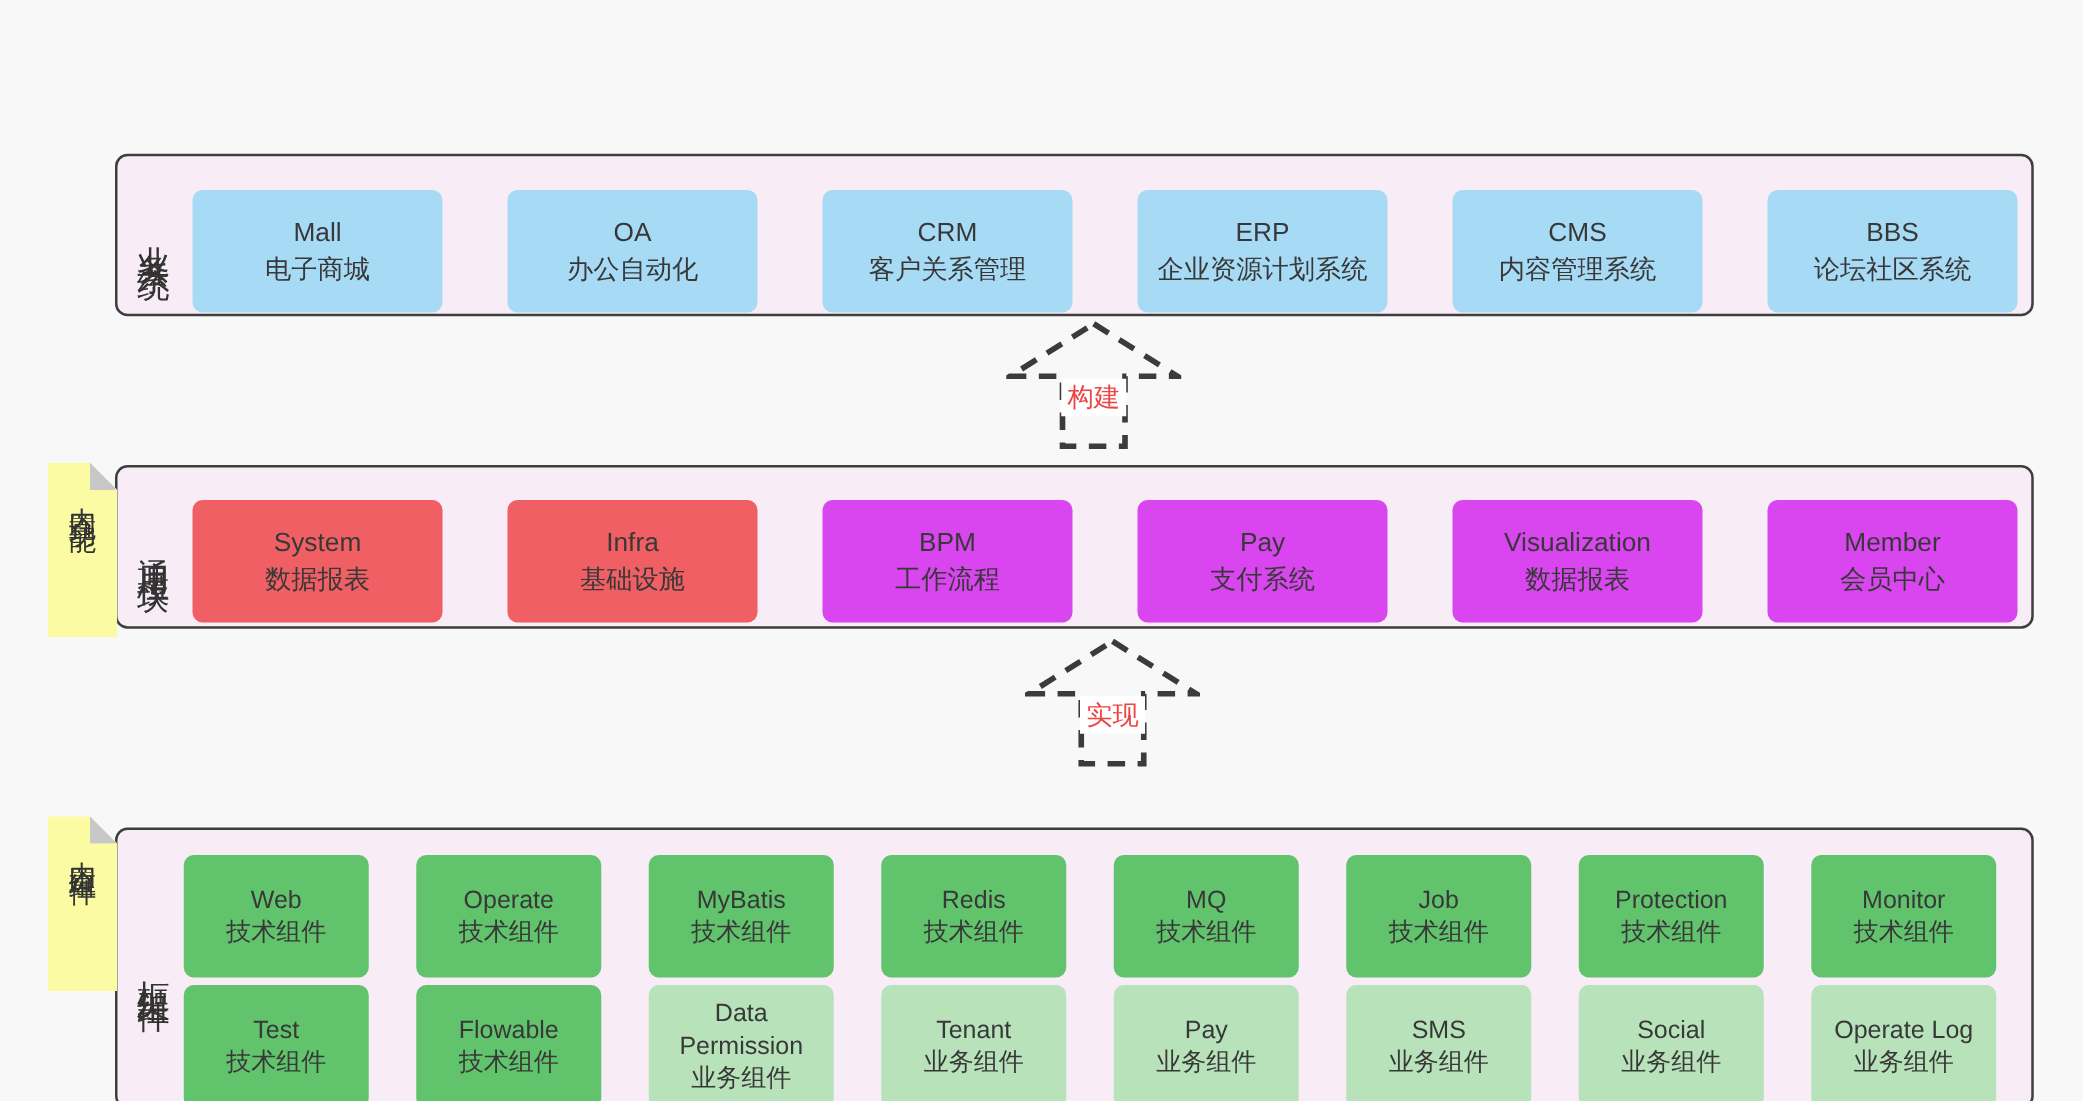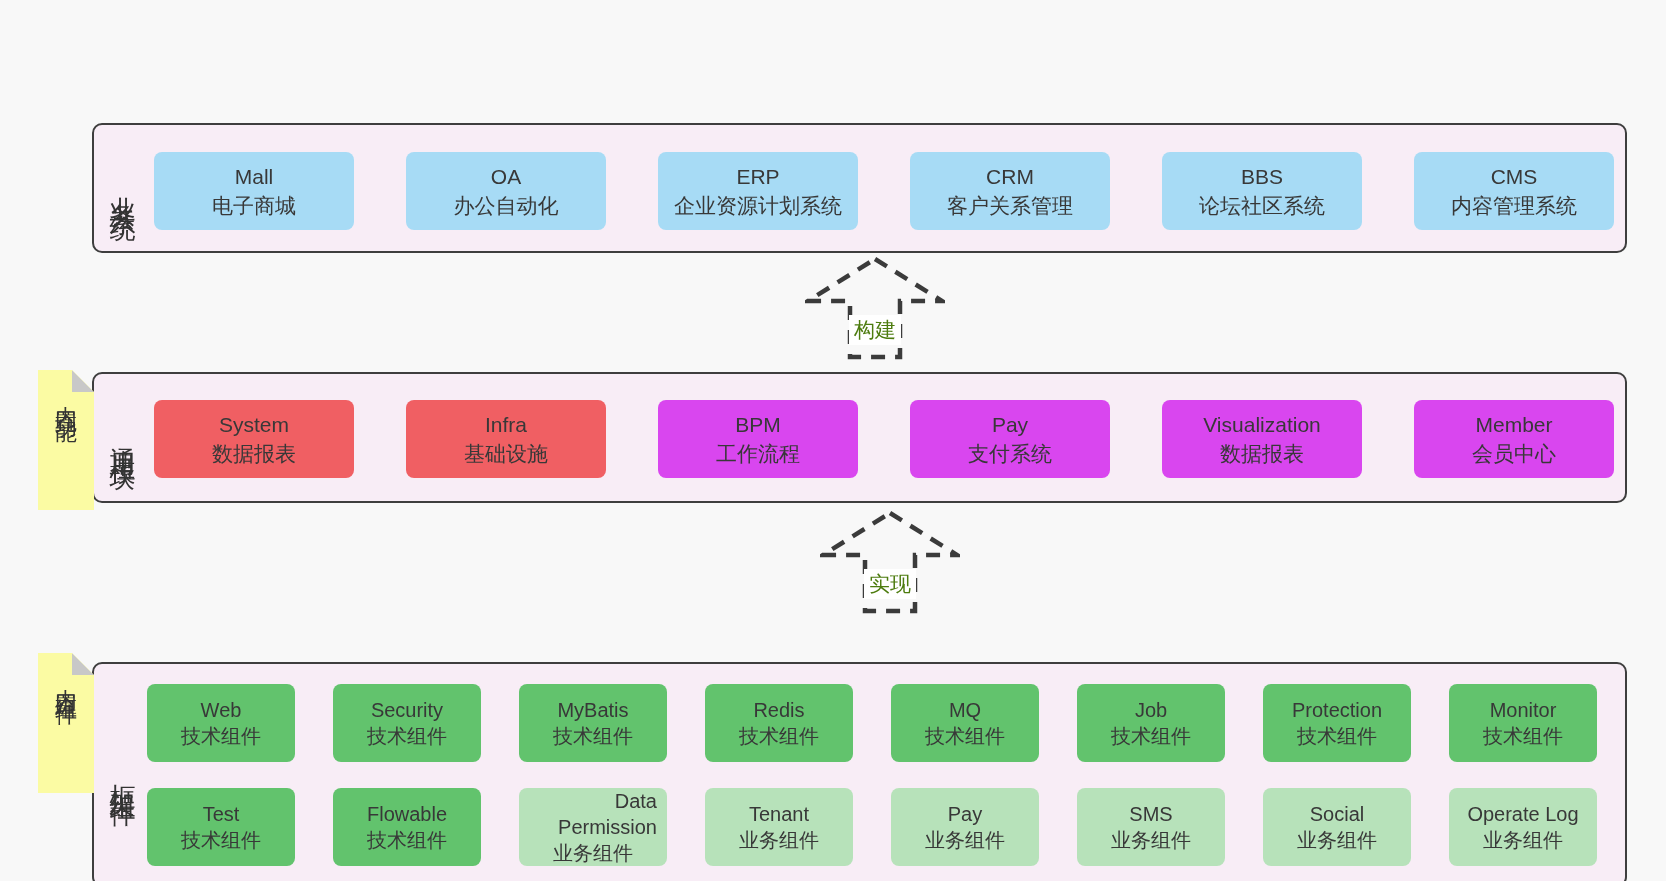--- a/index.html
+++ b/index.html
@@ -34,23 +34,23 @@
   }
 
   
   .row{position:absolute;display:flex;}
   .row-business{left:60px;top:27px;gap:52px;}
   .row-modules{left:60px;top:26px;gap:52px;}
   .row-fw1{left:53px;top:20px;gap:38px;}
   .row-fw2{left:53px;top:124px;gap:38px;}
 
   .box{
-    width:200px;height:78px;border-radius:8px;
+    width:200px;height:98px;border-radius:8px;
     display:flex;flex-direction:column;justify-content:center;align-items:center;
-    text-align:right;font-size:21px;line-height:29px;color:#383838;
+    text-align:center;font-size:21px;line-height:29px;color:#383838;
     box-sizing:border-box;padding:0 8px;
   }
   .box.small{width:148px;font-size:20px;line-height:26px;padding:0 10px;}
   .blue{background:#a7dbf5;}
   .red{background:#f05f63;}
   .pink{background:#d946ef;}
   .gdark{background:#62c36d;}
   .glight{background:#b7e2ba;}
 
   
@@ -71,22 +71,22 @@
     writing-mode:vertical-lr;text-orientation:upright;
     font-size:22px;letter-spacing:5px;color:#333;margin-top:18px;
   }
 
   
   .arrow{position:absolute;width:140px;height:104px;}
   .arrow-build{left:805px;top:256px;}
   .arrow-implement{left:820px;top:510px;}
   .arrow svg{display:block;width:140px;height:104px;}
   .arrow-label{
-    position:absolute;left:50%;top:74px;transform:translate(-50%,-50%);
-    background:#ffffff;padding:1px 5px;font-size:21px;color:#4d7c0f;white-space:nowrap;
+    position:absolute;left:50%;top:62px;transform:translate(-50%,-50%);
+    background:#ffffff;padding:1px 5px;font-size:21px;color:#ef4444;white-space:nowrap;
   }
 </style>
 </head>
 <body>
 
 <div class="canvas">
 
   <section class="layer layer-business">
     <div class="layer-label-wrap">
       <span class="layer-label">业务系统</span>
@@ -94,34 +94,34 @@
     <div class="row row-business">
       <div class="box blue">
         <span>Mall</span>
         <span>电子商城</span>
       </div>
       <div class="box blue">
         <span>OA</span>
         <span>办公自动化</span>
       </div>
       <div class="box blue">
+        <span>CRM</span>
+        <span>客户关系管理</span>
+      </div>
+      <div class="box blue">
         <span>ERP</span>
         <span>企业资源计划系统</span>
       </div>
       <div class="box blue">
-        <span>CRM</span>
-        <span>客户关系管理</span>
+        <span>CMS</span>
+        <span>内容管理系统</span>
       </div>
       <div class="box blue">
         <span>BBS</span>
         <span>论坛社区系统</span>
-      </div>
-      <div class="box blue">
-        <span>CMS</span>
-        <span>内容管理系统</span>
       </div>
     </div>
   </section>
 
   <div class="arrow arrow-build">
     <svg viewBox="0 0 140 104">
       <path d="M70,3 L137,45 L95,45 L95,101 L45,101 L45,45 L3,45 Z" fill="none" stroke="#3b3b3b" stroke-width="4.5" stroke-dasharray="14 10"></path>
     </svg>
     <span class="arrow-label">构建</span>
   </div>
@@ -173,21 +173,21 @@
   <section class="layer layer-framework">
     <div class="layer-label-wrap">
       <span class="layer-label">框架组件</span>
     </div>
     <div class="row row-fw1">
       <div class="box small gdark">
         <span>Web</span>
         <span>技术组件</span>
       </div>
       <div class="box small gdark">
-        <span>Security</span>
+        <span>Operate</span>
         <span>技术组件</span>
       </div>
       <div class="box small gdark">
         <span>MyBatis</span>
         <span>技术组件</span>
       </div>
       <div class="box small gdark">
         <span>Redis</span>
         <span>技术组件</span>
       </div>

